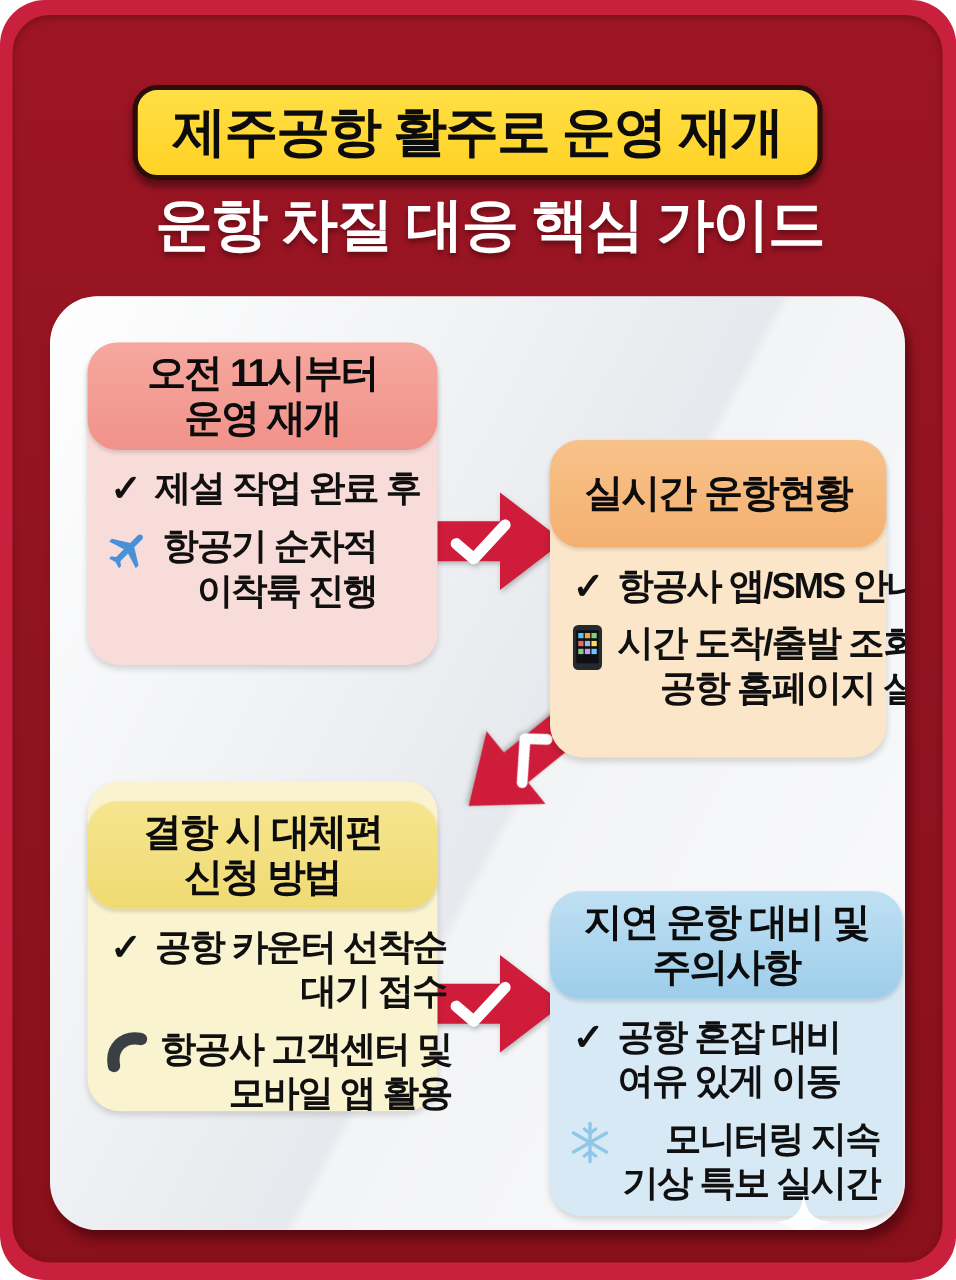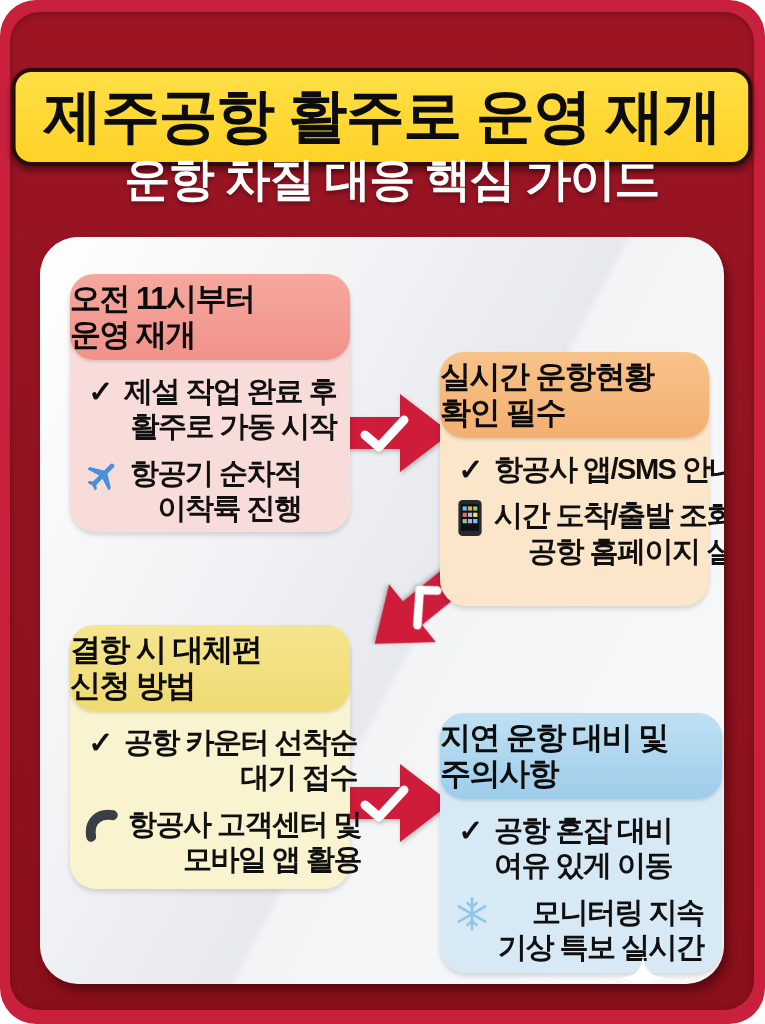--- a/index.html
+++ b/index.html
@@ -7,52 +7,52 @@
   body { font-family: "Liberation Sans", sans-serif; position: relative; overflow: hidden; }
 
   .poster { position: absolute; inset: 0; background: #c9203e; border-radius: 36px; overflow: hidden; }
   .panel  { position: absolute; left: 10px; right: 11px; top: 12px; bottom: 14px; border-radius: 30px;
             background: linear-gradient(180deg, #9d1524 0%, #8f1320 55%, #8a101b 100%);
             box-shadow: inset 0 2px 6px rgba(0,0,0,.25); }
 
   .title-badge { position: absolute; top: 56px; left: 50%; transform: translateX(-50%);
             background: linear-gradient(180deg, #ffdf45, #ffd226); border: 4px solid #2b0d0a;
             border-radius: 20px; padding: 5px 28px; white-space: nowrap;
-            font-size: 59px; font-weight: 700; color: #0c0c0c; letter-spacing: -1.5px;
+            font-size: 43px; font-weight: 700; color: #0c0c0c; letter-spacing: -1.5px;
             box-shadow: 0 5px 6px rgba(0,0,0,.4); }
   .subtitle { position: absolute; top: 137px; left: 0; width: 100%; text-align: center;
             font-size: 46px; font-weight: 700; color: #ffffff; letter-spacing: -1.5px;
             text-shadow: 0 3px 4px rgba(0,0,0,.35); padding-left: 19px; }
 
   .card { position: absolute; left: 30px; right: 30px; top: 225px; bottom: 26px;
             border-radius: 38px; background: #f3f4f6;
             box-shadow: 4px 7px 8px rgba(66,5,11,.65); overflow: hidden; }
   .card::after { content: ""; position: absolute; inset: 0; border-radius: inherit; pointer-events: none;
             background: linear-gradient(118deg, rgba(255,255,255,.95) 0%, rgba(255,255,255,0) 28%,
                         rgba(214,219,226,.45) 54%, rgba(255,255,255,0) 55%, rgba(255,255,255,.55) 100%); }
 
   .infobox { position: absolute; border-radius: 26px; box-shadow: 0 3px 5px rgba(0,0,0,.14); z-index: 2; }
   .infobox .hd { border-radius: 24px; height: 86px; display: flex; flex-direction: column;
-            justify-content: center;
+            align-items: center; justify-content: center;
             font-size: 31px; font-weight: 700; color: #0c0c0c; line-height: 1.15; letter-spacing: -1.5px;
             box-shadow: 0 2px 3px rgba(0,0,0,.12); }
   .infobox .bd { padding: 14px 10px 8px 14px; font-size: 29px; font-weight: 700; color: #101010;
             letter-spacing: -1.5px; }
   .item { display: flex; align-items: flex-start; gap: 8px; margin-bottom: 11px; }
   .item .ic { flex: 0 0 auto; display: inline-flex; align-items: center; justify-content: center;
             min-width: 32px; margin-top: 1px; }
   .item .ic.chk { font-size: 30px; font-weight: 700; color: #111; line-height: 1.1; }
   .item .tx .ln { display: block; white-space: nowrap; line-height: 1.22; text-align: right; }
 
   .b1 { left: 30px;  top: 37px;  width: 280px; height: 258px; background: #f8dcd9; }
   .b1 .hd { background: linear-gradient(180deg, #f6a89e 0%, #f0928a 100%); }
   .b2 { left: 400px; top: 115px; width: 269px; height: 254px; background: #fbe6c9; }
   .b2 .hd { background: linear-gradient(180deg, #f8c28a 0%, #f3b070 100%); }
   .b3 { left: 30px;  top: 388px; width: 280px; height: 264px; background: #faf3d0; }
-  .b3 .hd { background: linear-gradient(180deg, #f6e58f 0%, #efda72 100%); }
+  .b3 .hd { background: linear-gradient(180deg, #f6e58f 0%, #efda72 100%); margin-top: 16px; }
   .b4 { left: 400px; top: 476px; width: 282px; height: 260px; background: #d8e9f6; }
   .b4 .hd { background: linear-gradient(180deg, #bfe0f3 0%, #9dcdea 100%); }
 
   .arrow { position: absolute; z-index: 1; filter: drop-shadow(1px 2px 2px rgba(0,0,0,.25)); }
   .a1 { left: 303px; top: 150px; }
   .a2 { left: 312px; top: 328px; transform: rotate(141deg); }
   .a3 { left: 303px; top: 520px; }
 
   .sparkle { position: absolute; z-index: 3; }
   .sp1 { left: 580px; top: 718px; }
@@ -71,41 +71,39 @@
       <section class="infobox b1">
         <div class="hd">
           <span>오전 11시부터</span>
           <span>운영 재개</span>
         </div>
         <div class="bd">
           <div class="item">
             <span class="ic chk">✓</span>
             <span class="tx">
               <span class="ln">제설 작업 완료 후</span>
-              <span class="ln">활주로 가동 시작</span>
             </span>
           </div>
           <div class="item">
             <span class="ic">
               <svg width="38" height="38" viewBox="0 0 24 24">
                   <path transform="rotate(45 12 12)" fill="#4a90d9" d="M21 16v-2l-8-5V3.5C13 2.67 12.33 2 11.5 2S10 2.67 10 3.5V9l-8 5v2l8-2.5V19l-2 1.5V22l3.5-1 3.5 1v-1.5L13 19v-5.5L21 16z"></path>
                 </svg>
             </span>
             <span class="tx">
               <span class="ln">항공기 순차적</span>
               <span class="ln">이착륙 진행</span>
             </span>
           </div>
         </div>
       </section>
 
       <section class="infobox b2">
         <div class="hd">
           <span>실시간 운항현황</span>
-          <span>확인 필수</span>
         </div>
         <div class="bd">
           <div class="item">
             <span class="ic chk">✓</span>
             <span class="tx">
               <span class="ln">항공사 앱/SMS 안내</span>
             </span>
           </div>
           <div class="item">
             <span class="ic">

